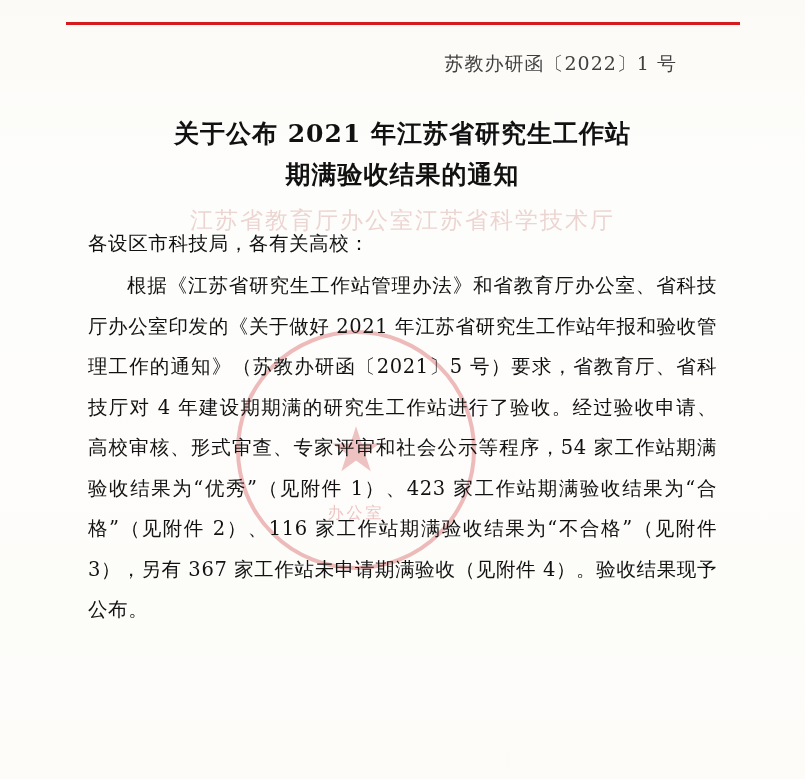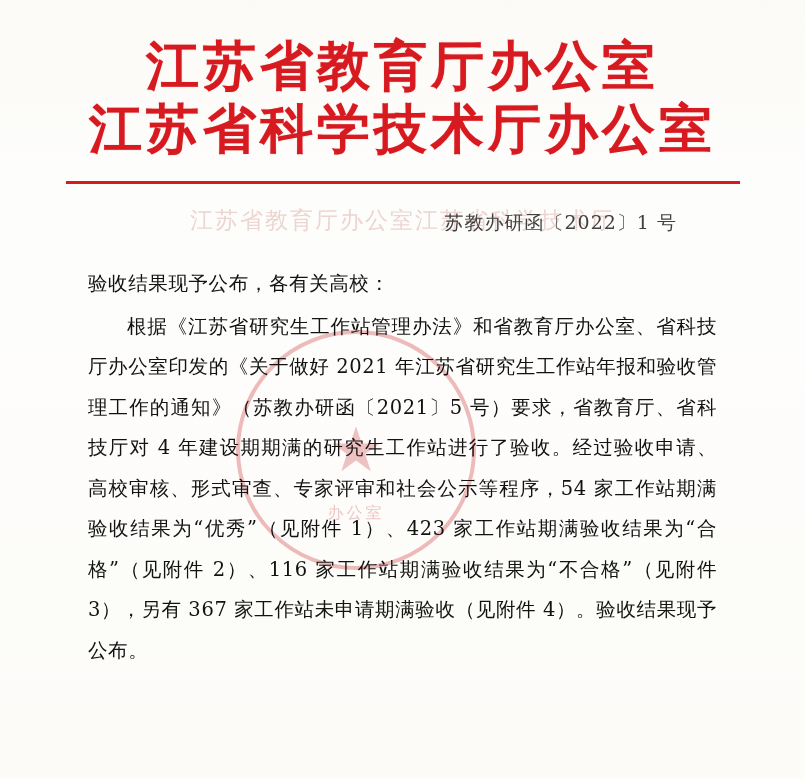--- a/index.html
+++ b/index.html
@@ -159,29 +159,29 @@
 
   <div class="ghost ghost-1">江苏省教育厅办公室江苏省科学技术厅</div>
 
   <div class="seal">
     <div class="seal-star">★</div>
     <div class="seal-text-bottom">办公室</div>
   </div>
 
   <div class="content">
 
-    <div class="masthead">
-      <div class="masthead-line">江苏省教育厅办公室</div>
-      <div class="masthead-line">江苏省科学技术厅办公室</div>
-    </div>
 
     <div class="red-rule"></div>
 
     <div class="doc-number-row">苏教办研函〔2022〕1 号</div>
 
+    <div class="doc-title">
+      <span class="t-line">关于公布 2021 年江苏省研究生工作站</span>
+      <span class="t-line">期满验收结果的通知</span>
+    </div>
 
     <div class="body-block">
-      <div class="salutation">验收结果现予公布，各有关高校：</div>
+      <div class="salutation">各设区市科技局，各有关高校：</div>
       <p class="para">根据《江苏省研究生工作站管理办法》和省教育厅办公室、省科技厅办公室印发的《关于做好 2021 年江苏省研究生工作站年报和验收管理工作的通知》（苏教办研函〔2021〕5 号）要求，省教育厅、省科技厅对 4 年建设期期满的研究生工作站进行了验收。经过验收申请、高校审核、形式审查、专家评审和社会公示等程序，54 家工作站期满验收结果为“优秀”（见附件 1）、423 家工作站期满验收结果为“合格”（见附件 2）、116 家工作站期满验收结果为“不合格”（见附件 3），另有 367 家工作站未申请期满验收（见附件 4）。验收结果现予公布。</p>
     </div>
 
   </div>
 </div>
 
 </body></html>

